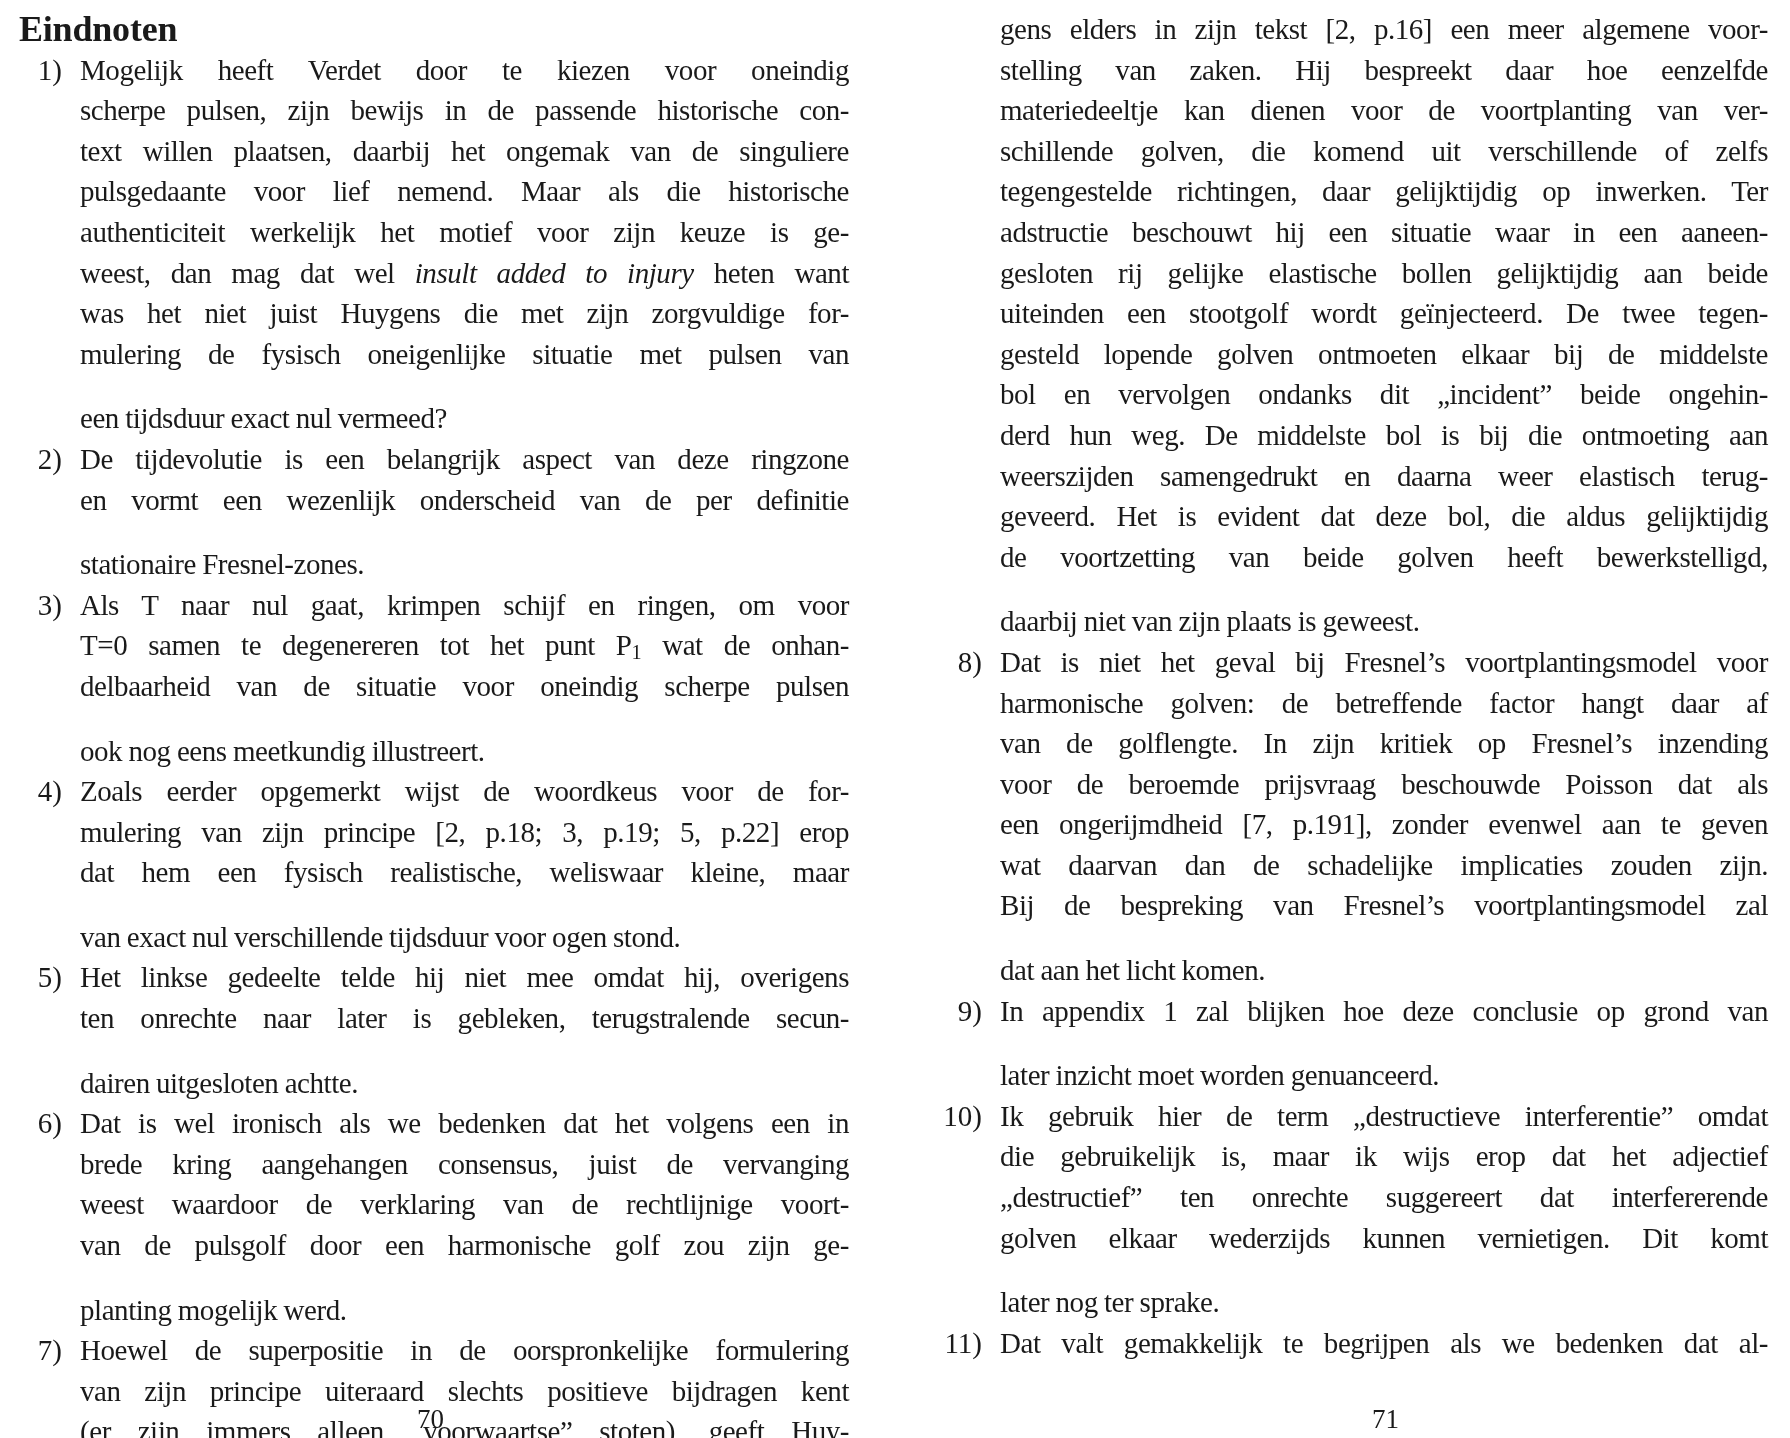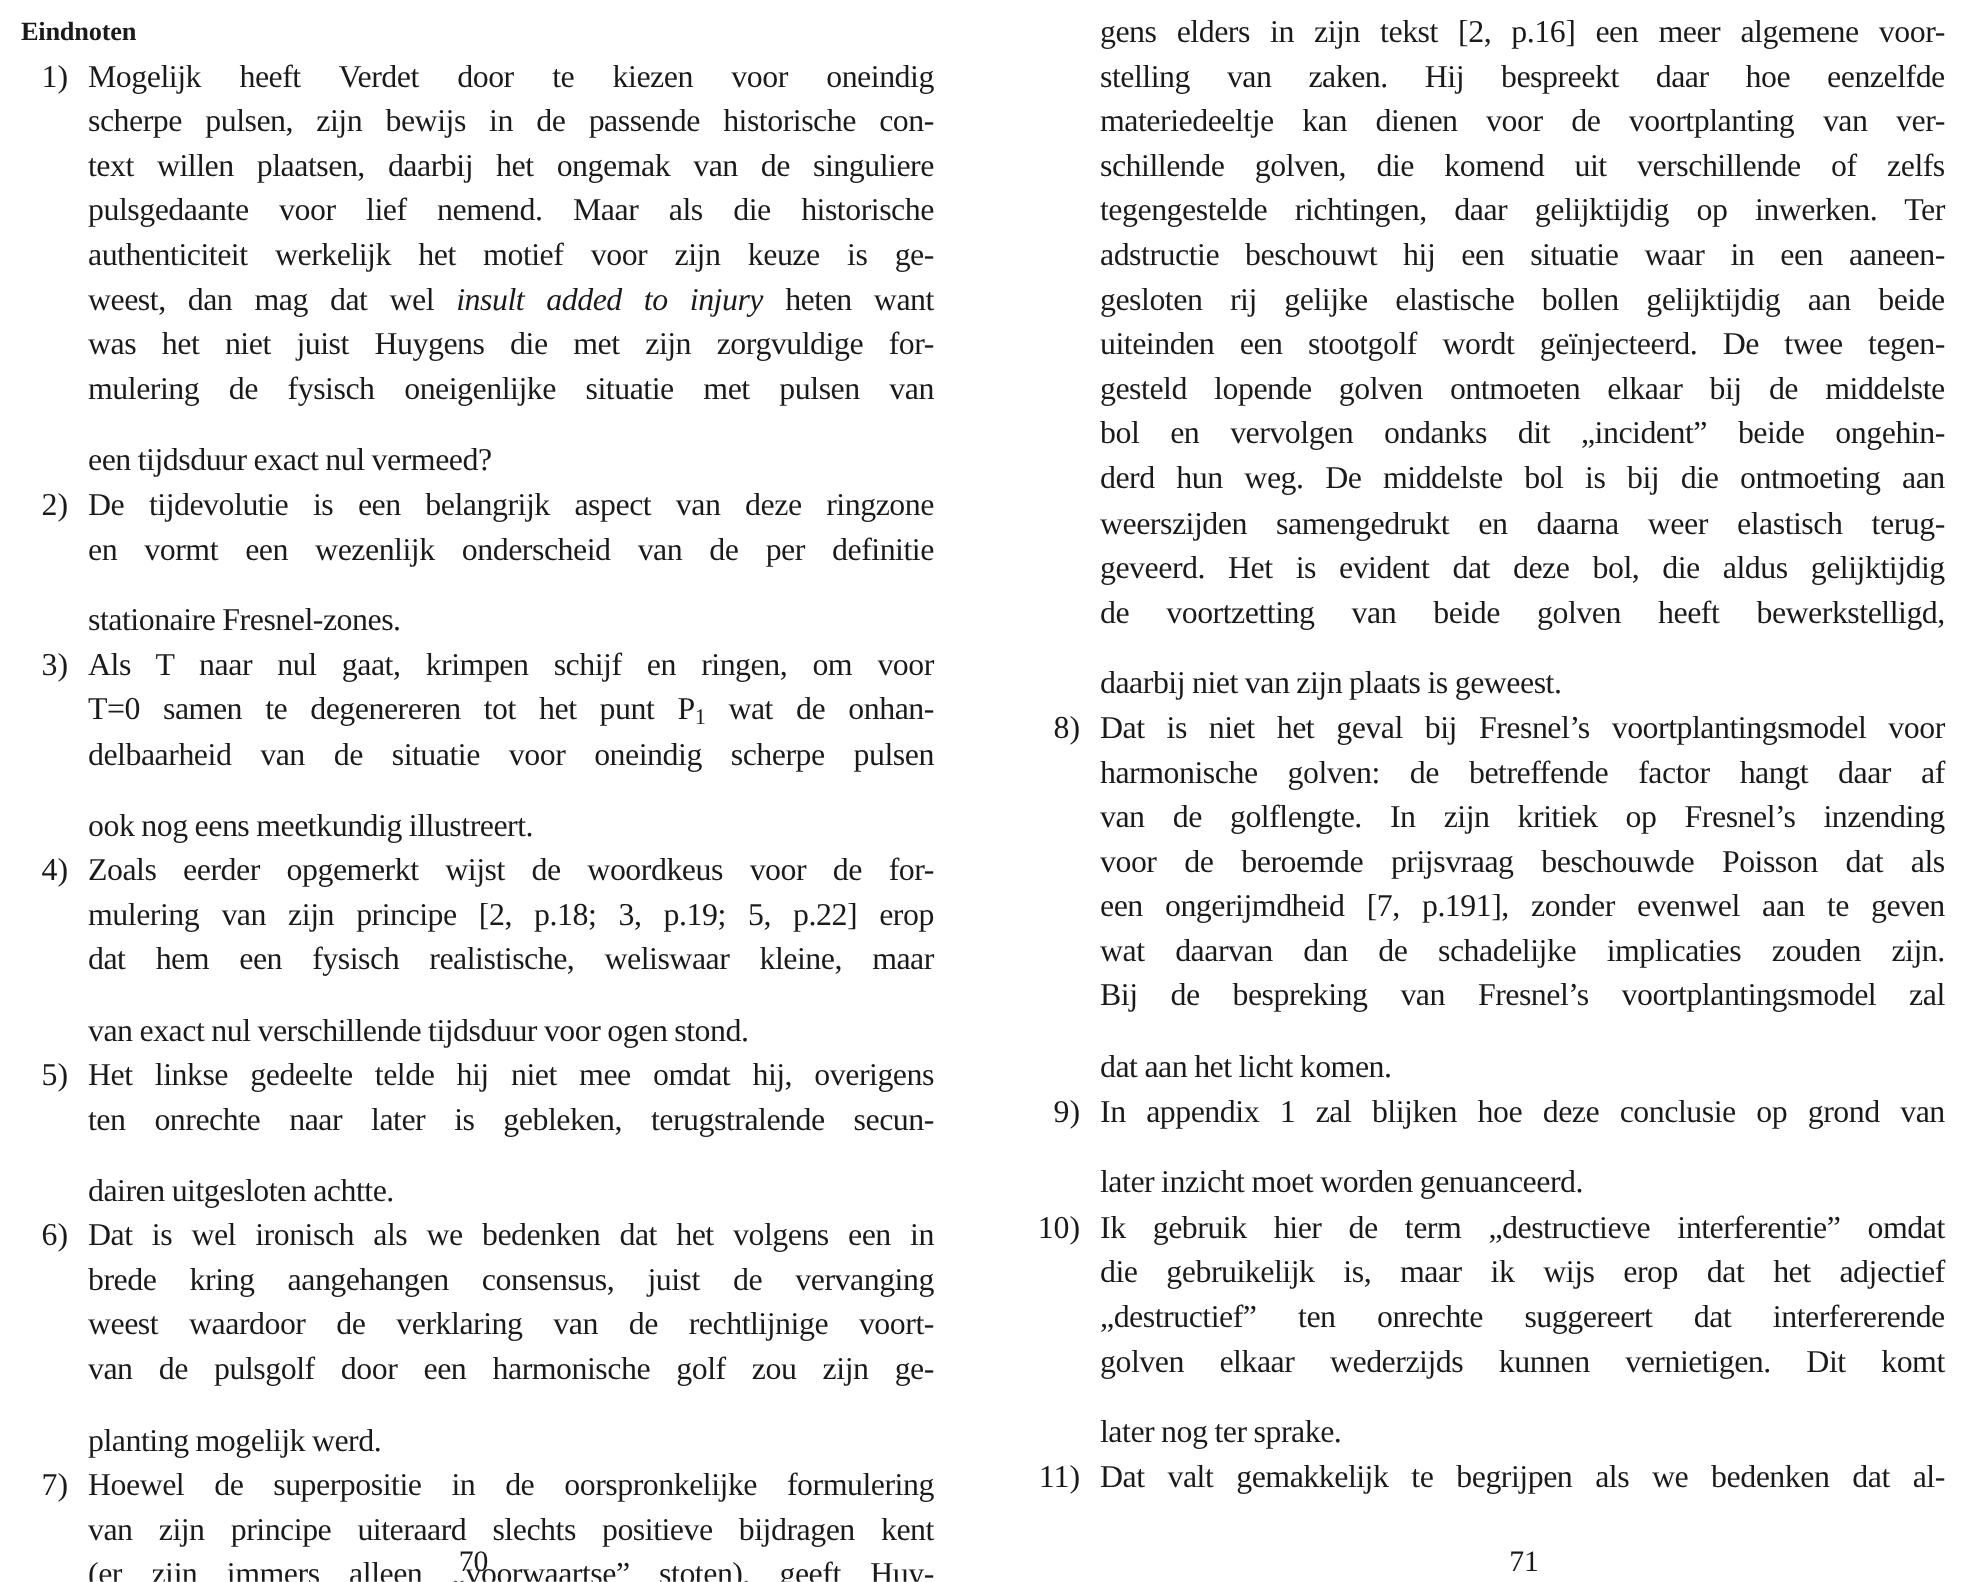--- a/index.html
+++ b/index.html
@@ -8,21 +8,21 @@
     font-family: "Liberation Serif", "DejaVu Serif", serif;
     color: #1a1a1a;
   }
   .col {
     position: absolute; top: 9px;
     font-size: 29px; line-height: 40.6px;
   }
   .col-left { left: 19px; width: 830px; }
   .col-right { left: 920px; width: 848px; }
   .heading {
-    font-weight: bold; font-size: 24px; margin: 0; line-height: 40.6px;
+    font-weight: bold; font-size: 36px; margin: 0; line-height: 40.6px;
     letter-spacing: -0.2px;
   }
   .note {
     display: flex; align-items: flex-start;
   }
   .note-num {
     flex: 0 0 61px; text-align: right; padding-right: 0; box-sizing: border-box;
     white-space: nowrap;
   }
   .col-right .note-num { flex: 0 0 80px; }

